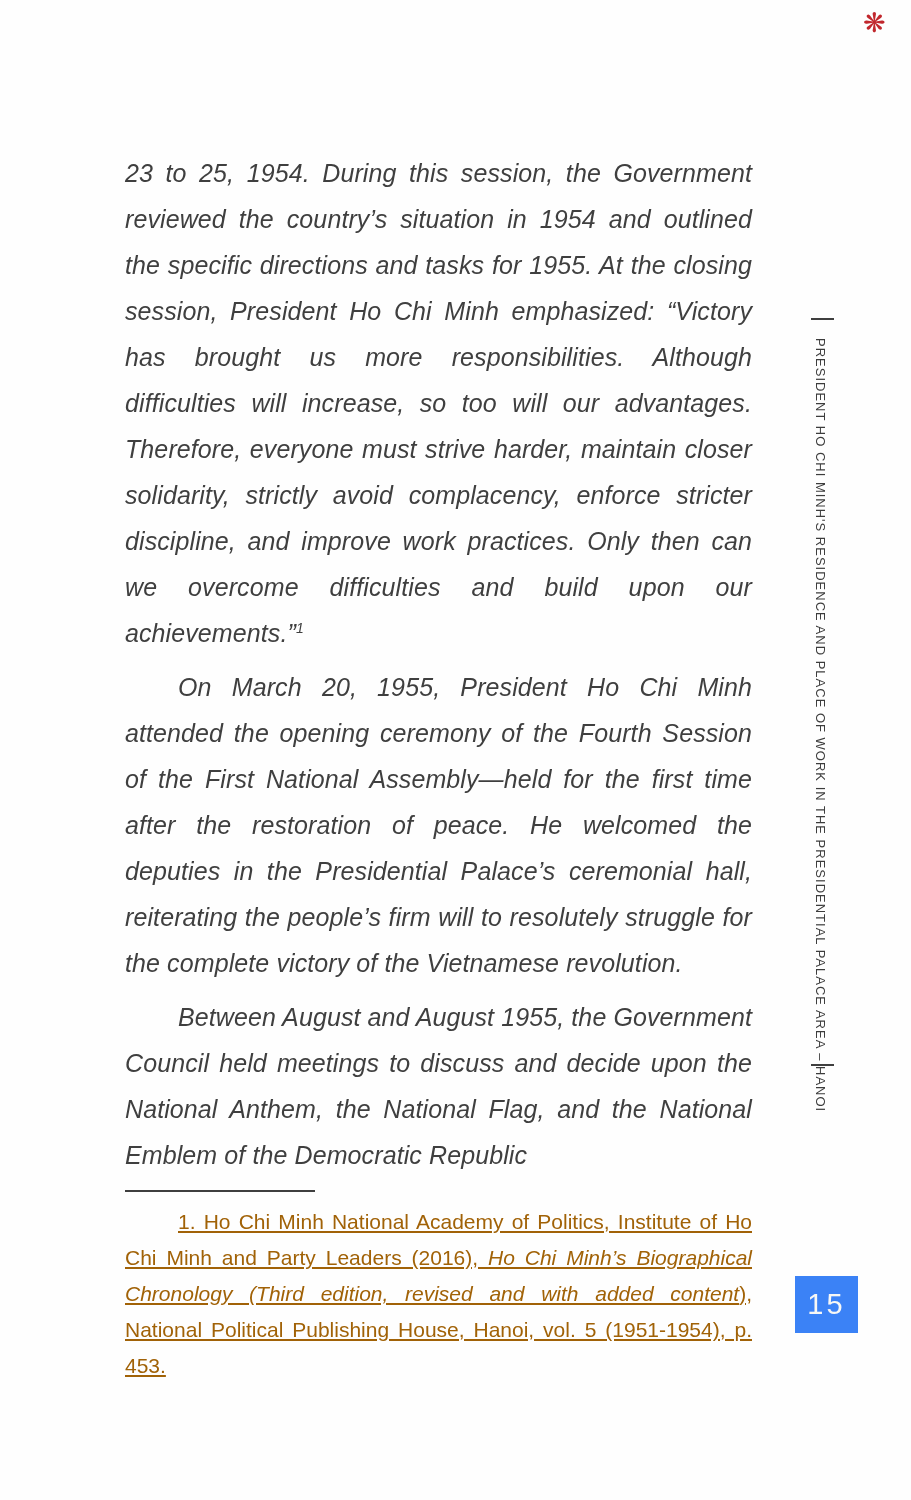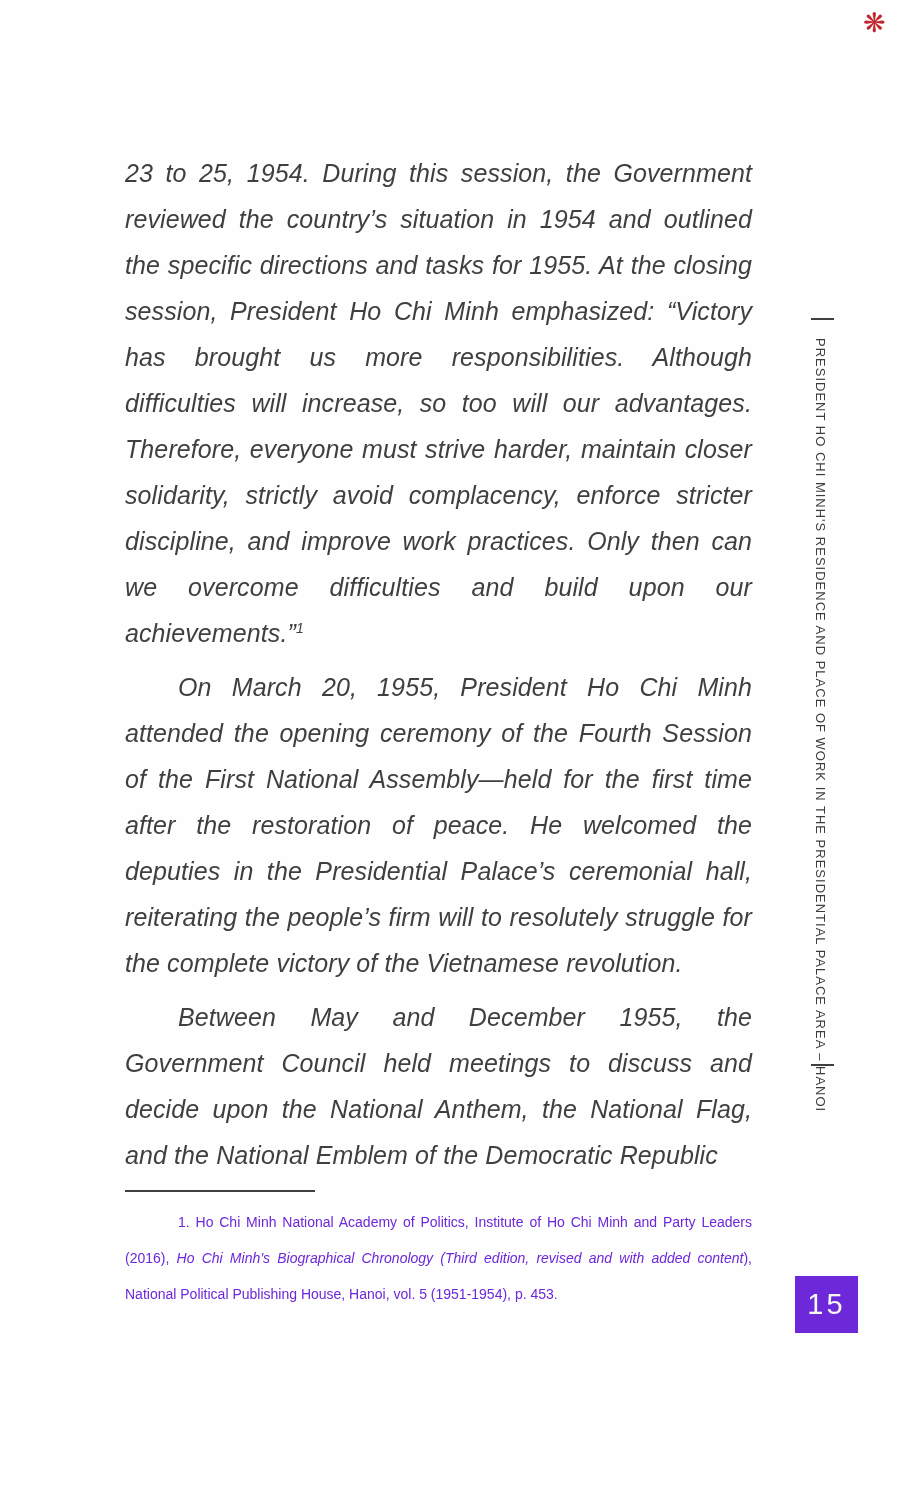--- a/index.html
+++ b/index.html
@@ -56,25 +56,26 @@
     left: 125px;
     top: 1190px;
     width: 190px;
     border-top: 2px solid #3f3f3f;
   }
   .footnote {
     position: absolute;
     left: 125px;
     top: 1204px;
     width: 627px;
-    font-size: 14px;
+    font-size: 21px;
     line-height: 36px;
     text-align: justify;
     text-indent: 53px;
-    color: #6d28d9;
+    color: #a16207;
+    text-decoration: underline;
   }
   .footnote .italic { font-style: italic; }
 
   
   .tick {
     position: absolute;
     left: 811px;
     width: 23px;
     border-top: 2px solid #3f3f3f;
   }
@@ -93,21 +94,21 @@
     color: #3c3c3c;
   }
 
   
   .page-number-box {
     position: absolute;
     left: 795px;
     top: 1276px;
     width: 63px;
     height: 57px;
-    background: #6d28d9;
+    background: #3b82f6;
     display: flex;
     align-items: center;
     justify-content: center;
   }
   .page-number {
     color: #f7f7f5;
     font-size: 29px;
     letter-spacing: 3px;
     font-weight: 400;
   }
@@ -117,21 +118,21 @@
 
 <div class="page">
 
   <div class="flower">❋</div>
 
   <div class="body-text">
     <p class="para"><span>23 to 25, 1954. During this session, the Government reviewed the country’s situation in 1954 and outlined the specific directions and tasks for 1955. At the closing session, President Ho Chi Minh emphasized: “Victory has brought us more responsibilities. Although difficulties will increase, so too will our advantages. Therefore, everyone must strive harder, maintain closer solidarity, strictly avoid complacency, enforce stricter discipline, and improve work practices. Only then can we overcome difficulties and build upon our achievements.”</span><sup>1</sup></p>
 
     <p class="para indent">On March 20, 1955, President Ho Chi Minh attended the opening ceremony of the Fourth Session of the First National Assembly—held for the first time after the restoration of peace. He welcomed the deputies in the Presidential Palace’s ceremonial hall, reiterating the people’s firm will to resolutely struggle for the complete victory of the Vietnamese revolution.</p>
 
-    <p class="para indent">Between May and December 1955, the Government Council held meetings to discuss and decide upon the National Anthem, the National Flag, and the National Emblem of the Democratic Republic</p>
+    <p class="para indent">Between August and August 1955, the Government Council held meetings to discuss and decide upon the National Anthem, the National Flag, and the National Emblem of the Democratic Republic</p>
   </div>
 
   <div class="footnote-rule"></div>
 
   <div class="footnote"><span class="normal">1. Ho Chi Minh National Academy of Politics, Institute of Ho Chi Minh and Party Leaders (2016), </span><span class="italic">Ho Chi Minh’s Biographical Chronology (Third edition, revised and with added content</span><span class="normal">), National Political Publishing House, Hanoi, vol. 5 (1951-1954), p. 453.</span></div>
 
   <div class="tick top"></div>
 
   <div class="vertical-title">PRESIDENT HO CHI MINH'S RESIDENCE AND PLACE OF WORK IN THE PRESIDENTIAL PALACE AREA – HANOI</div>
 

